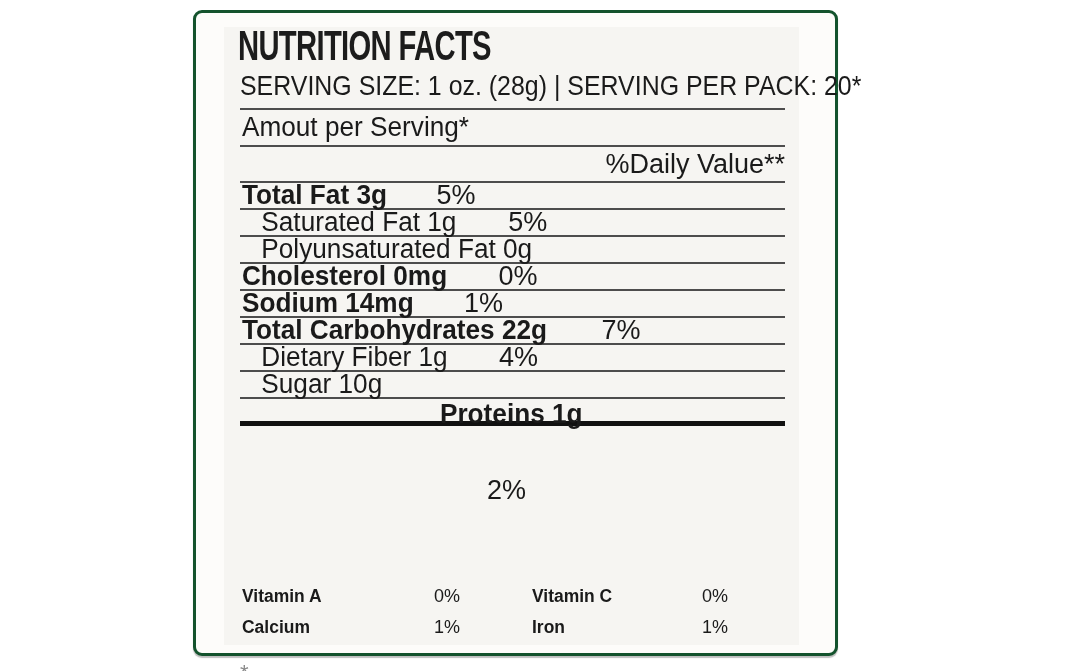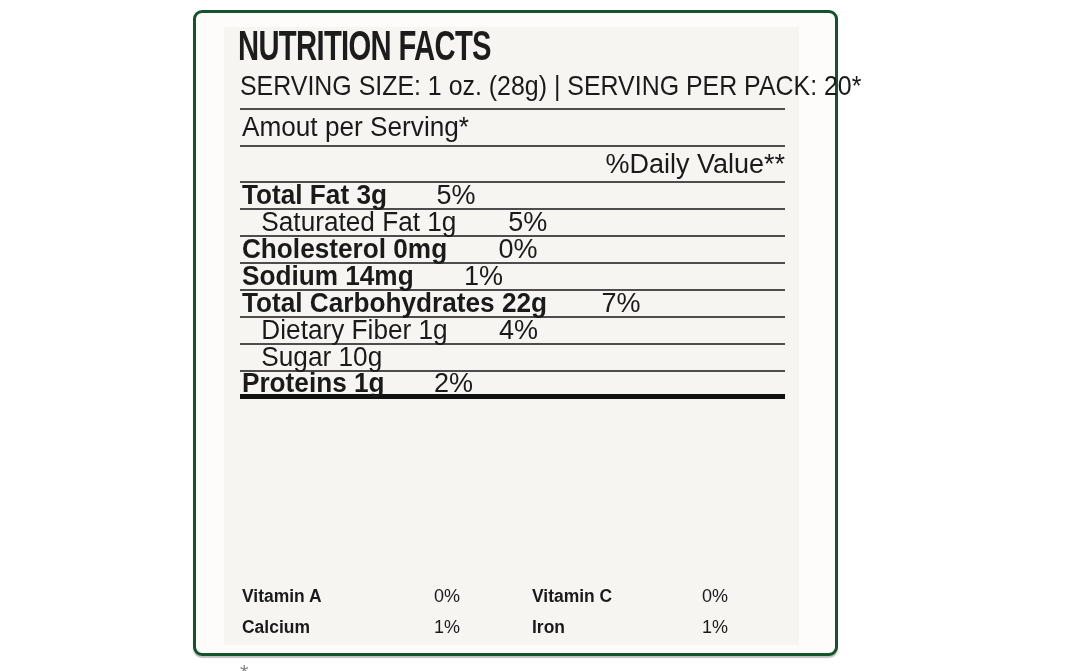--- a/index.html
+++ b/index.html
@@ -63,21 +63,21 @@
     display: flex;
     align-items: center;
     justify-content: flex-start;
     border-bottom: 2px solid #4d4d4d;
     white-space: nowrap;
   }
   .row-amount   { height: 37px; }
   .row-calories { height: 35px; }
   .row-dvheader { height: 36px; justify-content: flex-end; }
   .row-nutrient { height: 27px; gap: 45px; }
-  .row-thick    { border-bottom: 5px solid #111111; }
+  .row-thick    { border-bottom: 5px solid #111111; flex-direction: column; }
   .name { padding-left: 2px; transform: scaleX(0.97); transform-origin: left center; }
   .name.indent { padding-left: 22px; }
   .bold { font-weight: 700; }
   .dv { padding-right: 12px; font-weight: 400; }
   .cal-right { padding-right: 10px; }
 
   .micros {
     position: absolute;
     left: 44px; top: 573px;
     width: 545px;
@@ -121,20 +121,24 @@
 
       <div class="row row-nutrient">
         <span class="name bold">Total Fat 3g</span>
         <span class="dv">5%</span>
       </div>
       <div class="row row-nutrient">
         <span class="name indent">Saturated Fat 1g</span>
         <span class="dv">5%</span>
       </div>
       <div class="row row-nutrient">
+        <span class="name indent">Polyunsaturated Fat 0g</span>
+        <span class="dv"></span>
+      </div>
+      <div class="row row-nutrient">
         <span class="name bold">Cholesterol 0mg</span>
         <span class="dv">0%</span>
       </div>
       <div class="row row-nutrient">
         <span class="name bold">Sodium 14mg</span>
         <span class="dv">1%</span>
       </div>
       <div class="row row-nutrient">
         <span class="name bold">Total Carbohydrates 22g</span>
         <span class="dv">7%</span>

